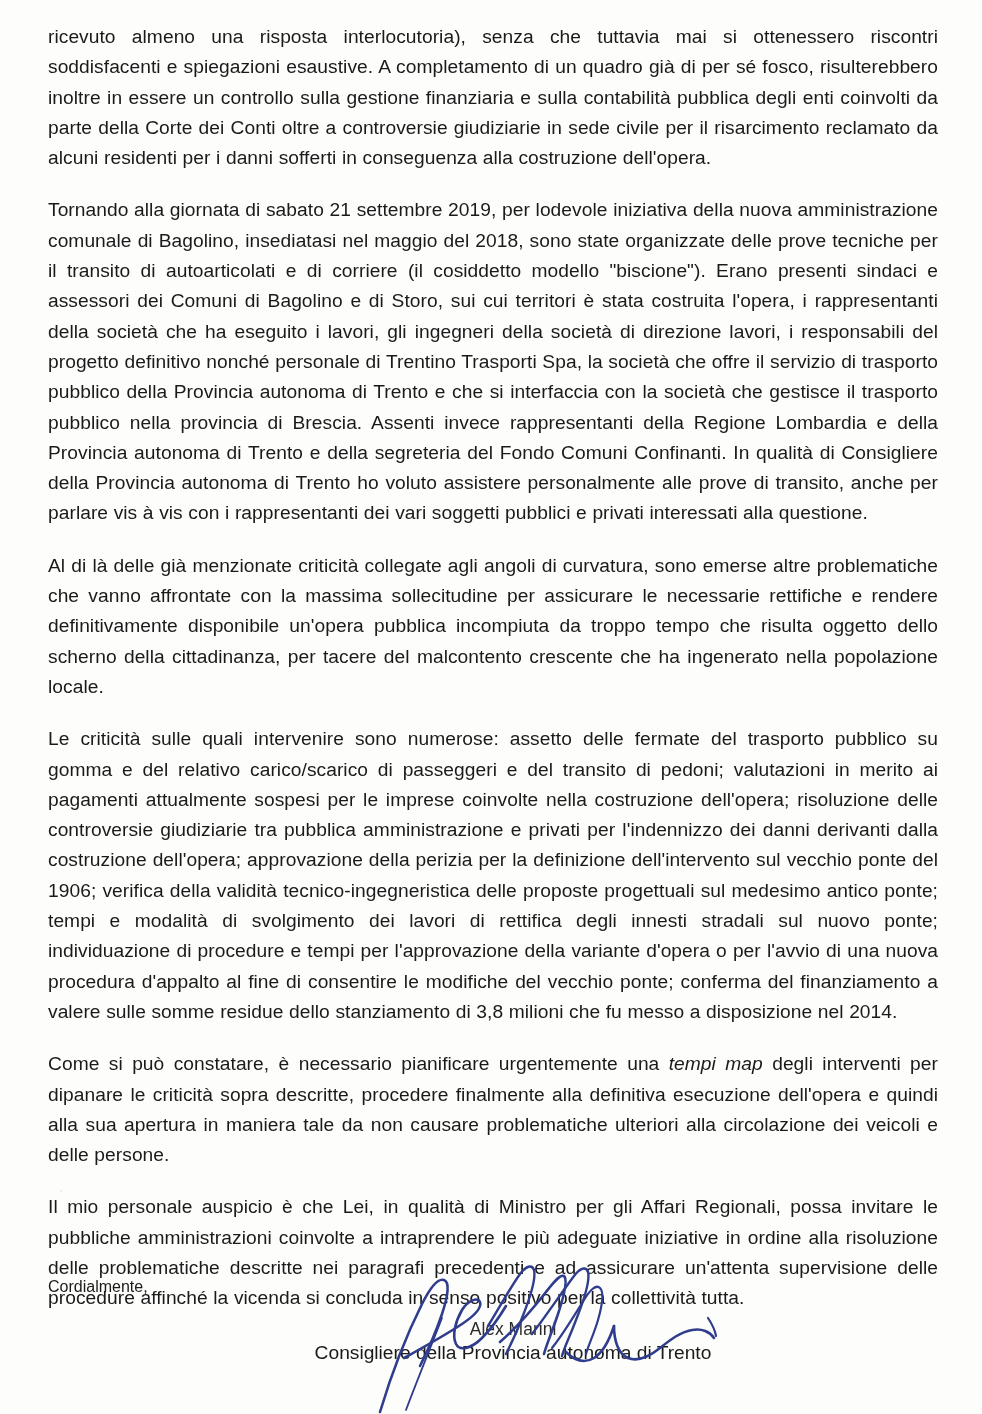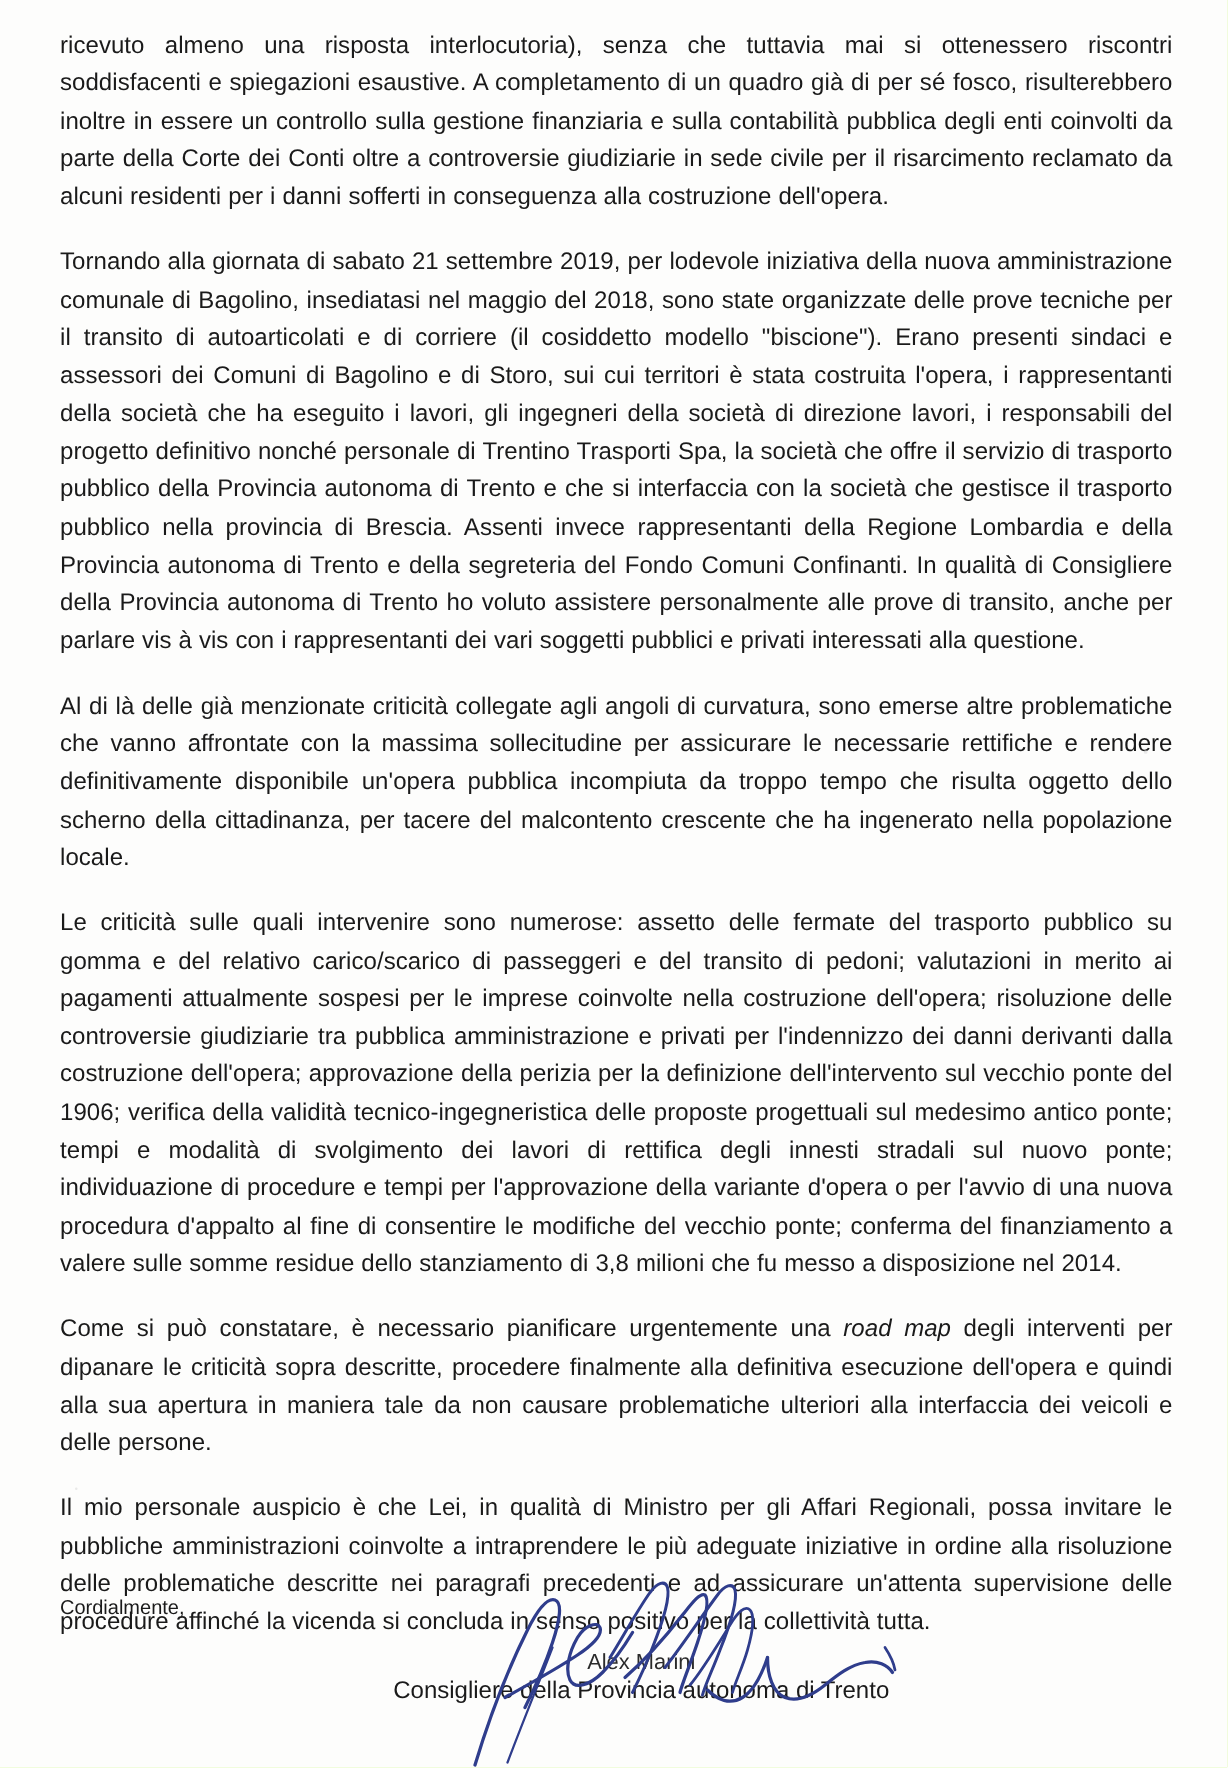--- a/index.html
+++ b/index.html
@@ -7,21 +7,21 @@
     padding: 0;
     background: #ffffff;
   }
   body {
     font-family: "Liberation Sans", sans-serif;
   }
   .page {
     position: relative;
     width: 982px;
     height: 1414px;
-    background: #bef264;
+    background: #eab308;
     overflow: hidden;
     box-sizing: border-box;
   }
   .scan-tint {
     position: absolute;
     inset: 0;
     background: #fdfdfc;
     pointer-events: none;
   }
   .content {
@@ -102,21 +102,21 @@
 <body>
 
 <div class="page">
   <div class="scan-tint"></div>
 
   <div class="content">
     <p class="para">ricevuto almeno una risposta interlocutoria), senza che tuttavia mai si ottenessero riscontri soddisfacenti e spiegazioni esaustive. A completamento di un quadro già di per sé fosco, risulterebbero inoltre in essere un controllo sulla gestione finanziaria e sulla contabilità pubblica degli enti coinvolti da parte della Corte dei Conti oltre a controversie giudiziarie in sede civile per il risarcimento reclamato da alcuni residenti per i danni sofferti in conseguenza alla costruzione dell'opera.</p>
     <p class="para">Tornando alla giornata di sabato 21 settembre 2019, per lodevole iniziativa della nuova amministrazione comunale di Bagolino, insediatasi nel maggio del 2018, sono state organizzate delle prove tecniche per il transito di autoarticolati e di corriere (il cosiddetto modello "biscione"). Erano presenti sindaci e assessori dei Comuni di Bagolino e di Storo, sui cui territori è stata costruita l'opera, i rappresentanti della società che ha eseguito i lavori, gli ingegneri della società di direzione lavori, i responsabili del progetto definitivo nonché personale di Trentino Trasporti Spa, la società che offre il servizio di trasporto pubblico della Provincia autonoma di Trento e che si interfaccia con la società che gestisce il trasporto pubblico nella provincia di Brescia. Assenti invece rappresentanti della Regione Lombardia e della Provincia autonoma di Trento e della segreteria del Fondo Comuni Confinanti. In qualità di Consigliere della Provincia autonoma di Trento ho voluto assistere personalmente alle prove di transito, anche per parlare vis à vis con i rappresentanti dei vari soggetti pubblici e privati interessati alla questione.</p>
     <p class="para">Al di là delle già menzionate criticità collegate agli angoli di curvatura, sono emerse altre problematiche che vanno affrontate con la massima sollecitudine per assicurare le necessarie rettifiche e rendere definitivamente disponibile un'opera pubblica incompiuta da troppo tempo che risulta oggetto dello scherno della cittadinanza, per tacere del malcontento crescente che ha ingenerato nella popolazione locale.</p>
     <p class="para">Le criticità sulle quali intervenire sono numerose: assetto delle fermate del trasporto pubblico su gomma e del relativo carico/scarico di passeggeri  e del transito di pedoni; valutazioni in merito ai pagamenti attualmente sospesi per le imprese coinvolte nella costruzione dell'opera; risoluzione delle controversie giudiziarie tra pubblica amministrazione e privati per l'indennizzo dei danni derivanti dalla costruzione dell'opera; approvazione della perizia per la definizione dell'intervento sul vecchio ponte del 1906; verifica della validità tecnico-ingegneristica delle proposte progettuali sul medesimo antico ponte; tempi e modalità di svolgimento dei lavori di rettifica degli innesti stradali sul nuovo ponte; individuazione di procedure e tempi per l'approvazione della variante d'opera o per l'avvio di una nuova procedura d'appalto al fine di consentire le modifiche del vecchio ponte; conferma del finanziamento a valere sulle somme residue dello stanziamento di 3,8 milioni che fu messo a disposizione nel 2014.</p>
-    <p class="para"><span>Come si può constatare, è necessario pianificare urgentemente una </span><span class="italic">road map</span><span> degli interventi per dipanare le criticità sopra descritte, procedere finalmente alla definitiva esecuzione dell'opera e quindi alla sua apertura in maniera tale da non causare problematiche ulteriori alla interfaccia dei veicoli e delle persone.</span></p>
+    <p class="para"><span>Come si può constatare, è necessario pianificare urgentemente una </span><span class="italic">tempi map</span><span> degli interventi per dipanare le criticità sopra descritte, procedere finalmente alla definitiva esecuzione dell'opera e quindi alla sua apertura in maniera tale da non causare problematiche ulteriori alla circolazione dei veicoli e delle persone.</span></p>
     <p class="para last-tight">Il mio personale auspicio è che Lei, in qualità di Ministro per gli Affari Regionali, possa invitare le pubbliche amministrazioni coinvolte a intraprendere le più adeguate iniziative in ordine alla risoluzione delle problematiche descritte nei paragrafi precedenti e ad assicurare un'attenta supervisione delle procedure affinché la vicenda si concluda in senso positivo per la collettività tutta.</p>
   </div>
 
   <div class="closing">Cordialmente,</div>
 
   <div class="sign-block">
     <div class="sign-name">Alex Marini</div>
     <div class="sign-title">Consigliere della Provincia autonoma di Trento</div>
   </div>
 

